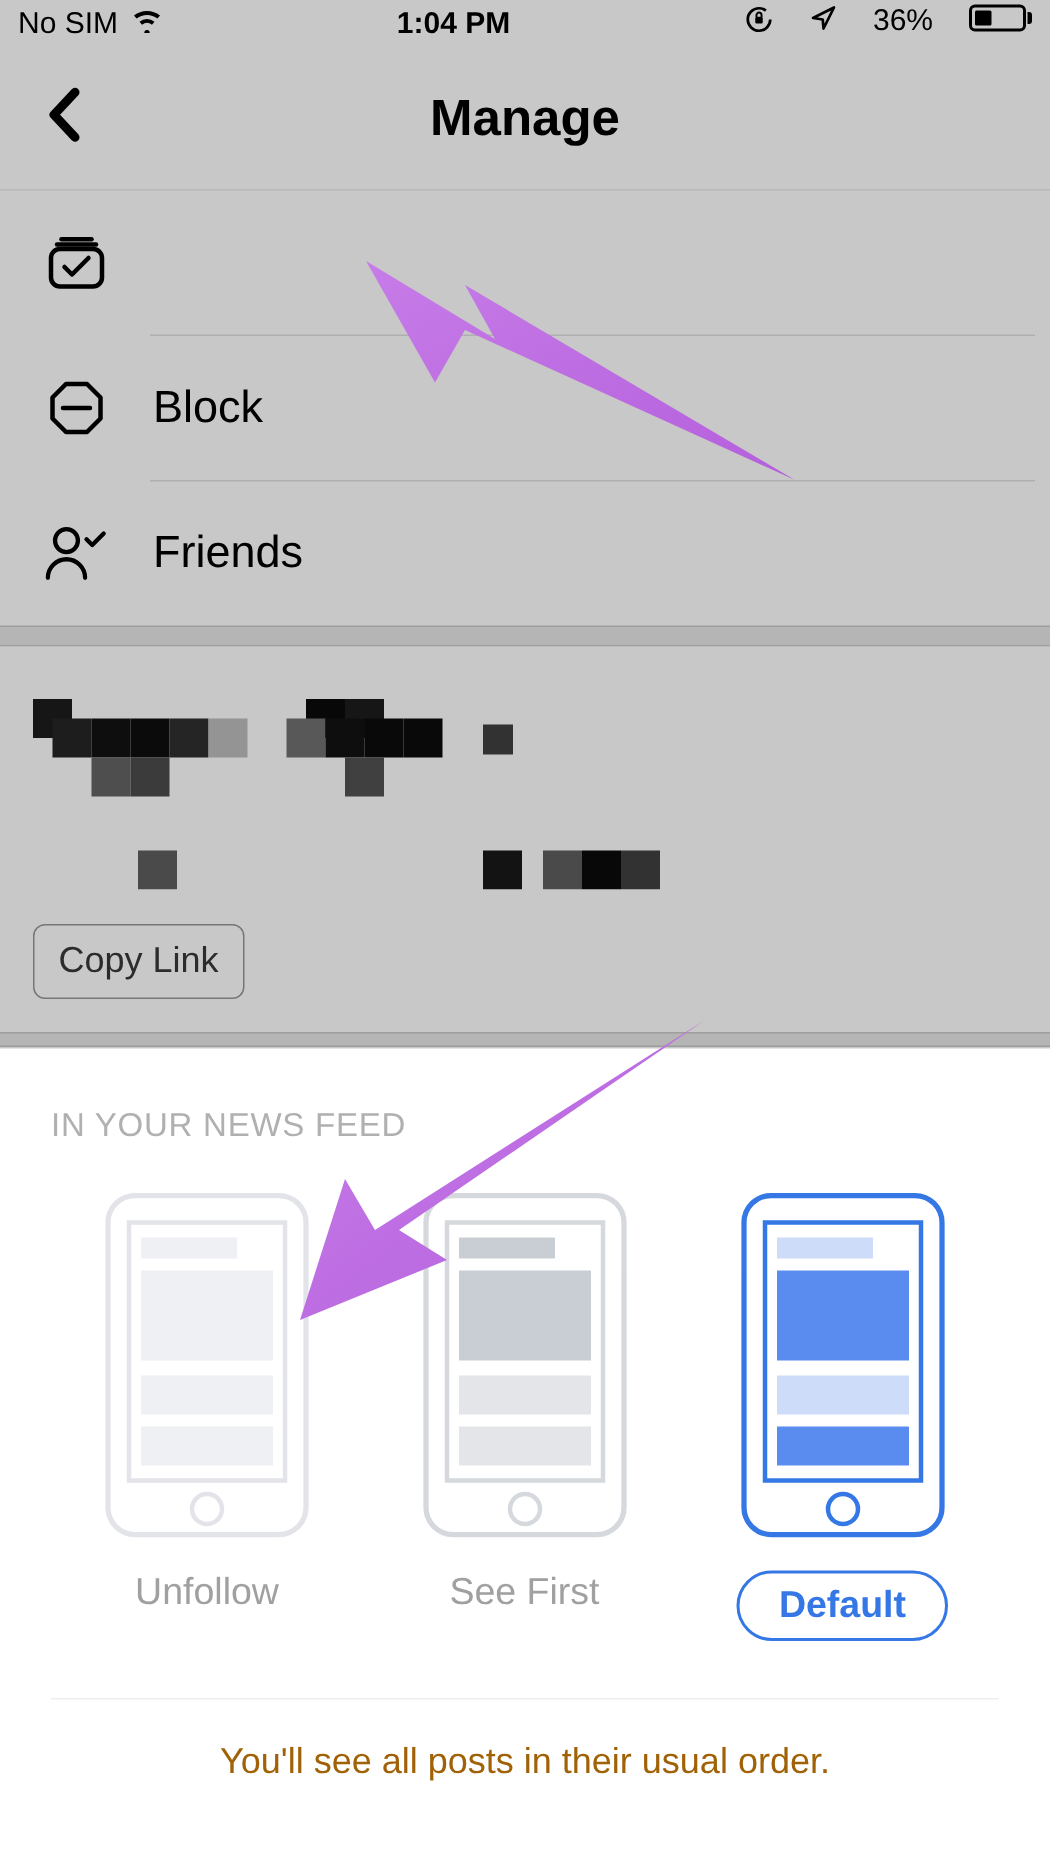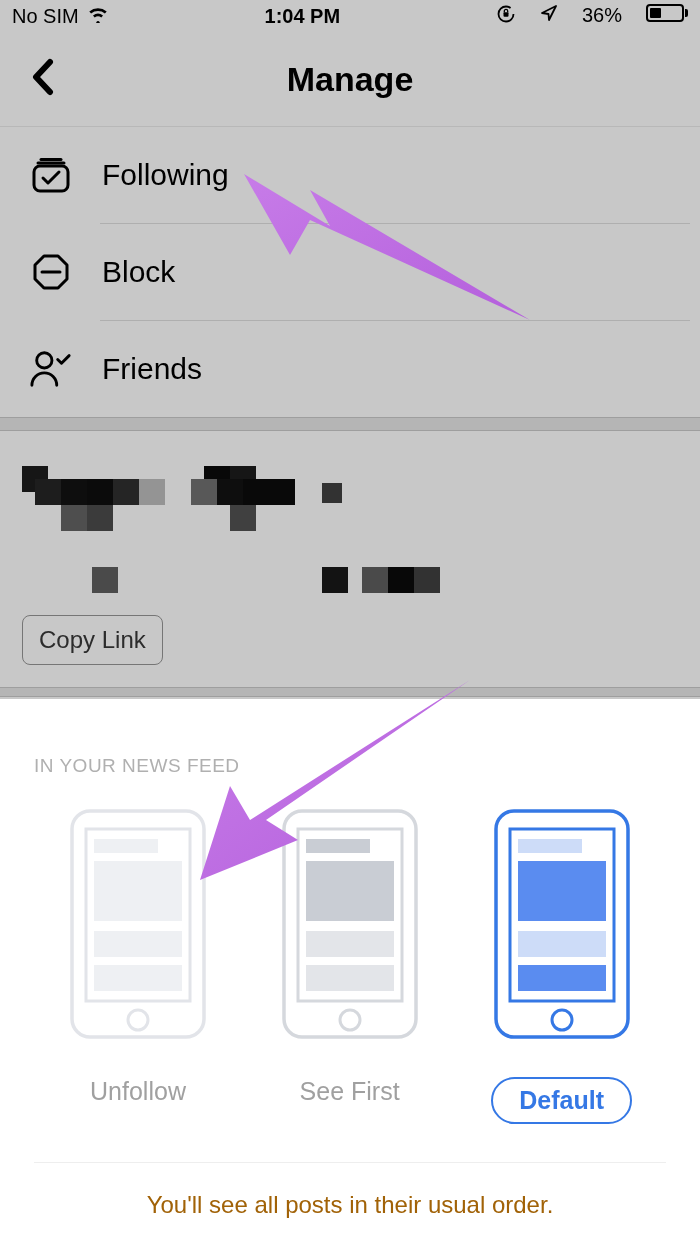--- a/index.html
+++ b/index.html
@@ -148,39 +148,38 @@
       position: absolute;
       left: 0;
       right: 0;
       bottom: 0;
       height: 545px;
       background: #fff;
       z-index: 2;
       padding: 38px 34px 0 34px;
     }
     .sheet-heading {
-      font-size: 19px;
+      font-size: 22px;
       font-weight: 500;
       color: #b0b0b0;
       letter-spacing: 0.5px;
       margin-bottom: 30px;
-      margin-top: 18px;
     }
     .options-row {
       display: flex;
       justify-content: space-between;
       align-items: flex-start;
       gap: 14px;
       padding: 0 34px;
     }
     .option {
       display: flex;
       flex-direction: column;
       align-items: center;
-      gap: 36px;
+      gap: 20px;
     }
     .phone-illu {
       width: 140px;
       height: 234px;
     }
     .option-label {
       font-size: 25px;
       font-weight: 500;
       color: #a0a0a0;
     }
@@ -257,21 +256,20 @@
 <div class="menu-list">
   <div class="menu-item">
     <span class="icon-wrap">
       <svg width="42" height="40" viewBox="0 0 42 40">
         <rect x="4" y="11" width="34" height="25" rx="6" fill="none" stroke="#000" stroke-width="3"></rect>
         <path d="M8 8 h26" stroke="#000" stroke-width="3" stroke-linecap="round"></path>
         <path d="M11 4.5 h20" stroke="#000" stroke-width="3" stroke-linecap="round"></path>
         <path d="M13 23 l5 5 l11 -11" fill="none" stroke="#000" stroke-width="3" stroke-linecap="round" stroke-linejoin="round"></path>
       </svg>
     </span>
-    <span class="menu-label">Following</span>
   </div>
   <div class="menu-divider"></div>
   <div class="menu-item">
     <span class="icon-wrap">
       <svg width="40" height="40" viewBox="0 0 40 40">
         <path d="M13 4 h14 l9 9 v14 l-9 9 h-14 l-9 -9 v-14 Z" fill="none" stroke="#000" stroke-width="3" stroke-linejoin="round"></path>
         <line x1="11" y1="20" x2="29" y2="20" stroke="#000" stroke-width="3" stroke-linecap="round"></line>
       </svg>
     </span>
     <span class="menu-label">Block</span>

